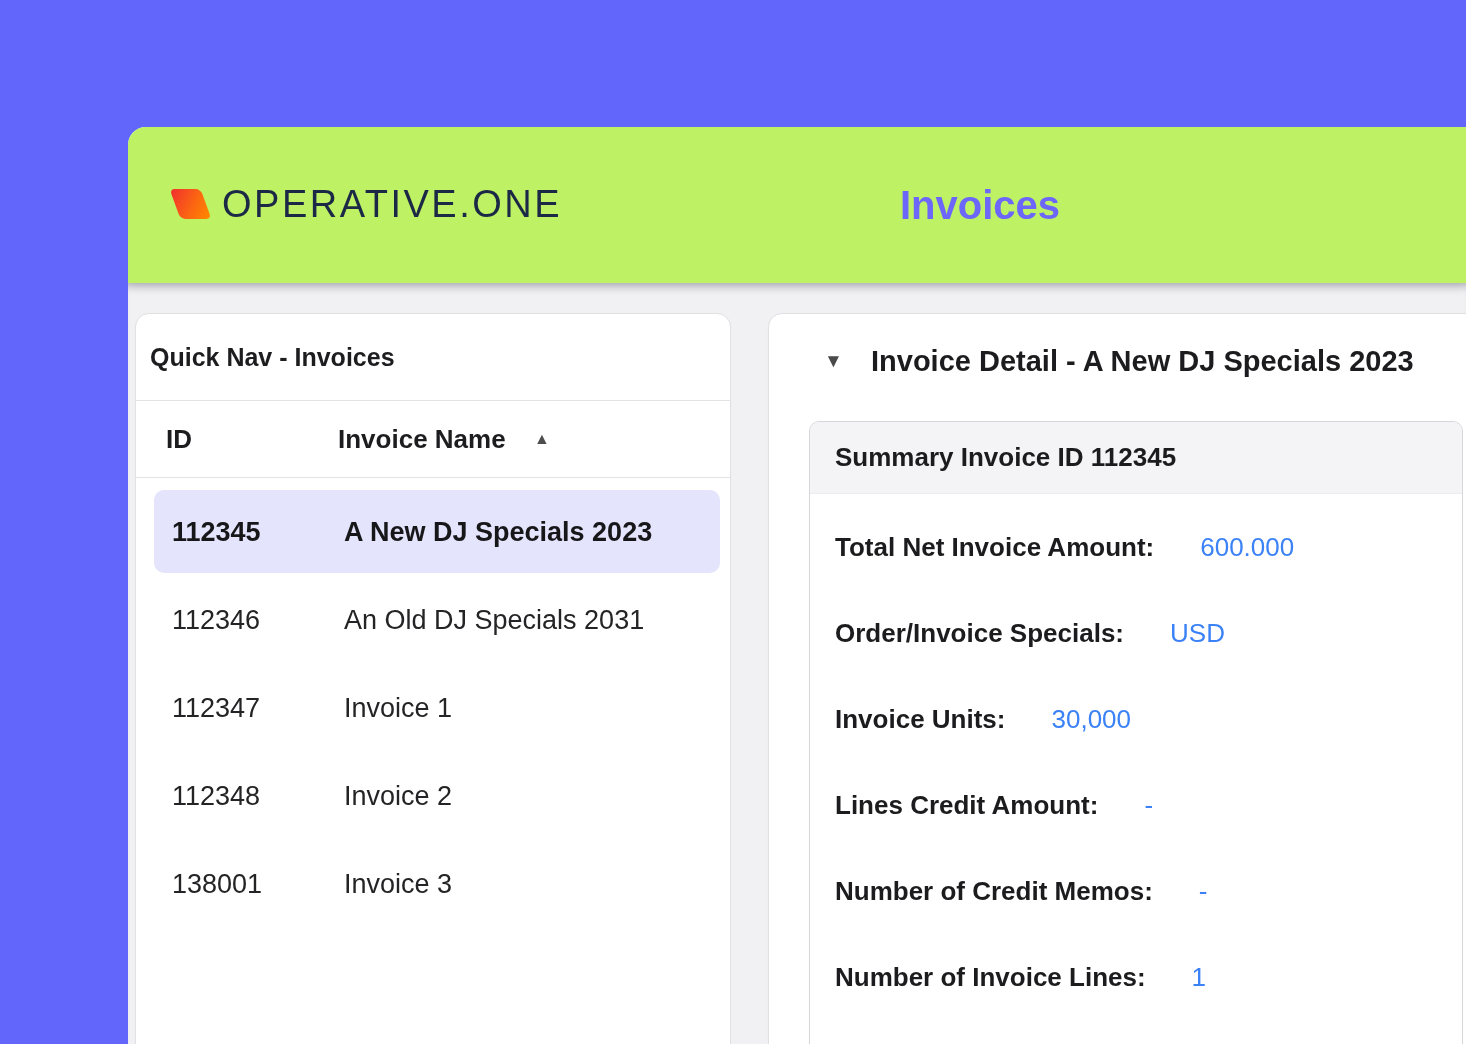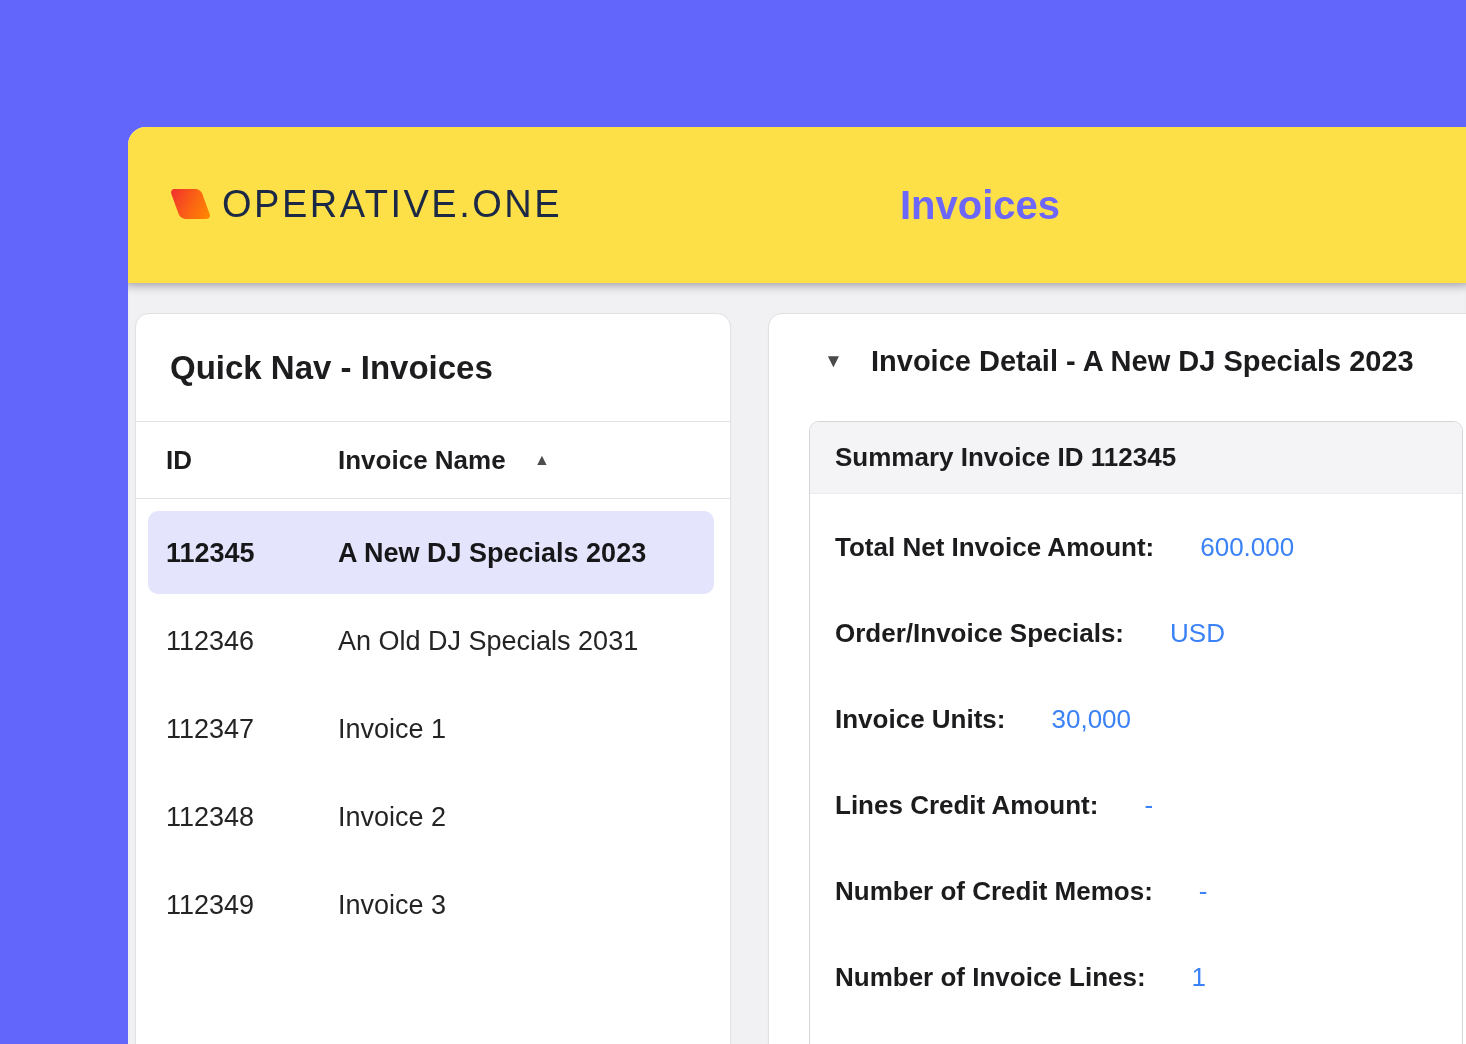--- a/index.html
+++ b/index.html
@@ -6,51 +6,51 @@
   html,body { width:100%; height:100%; }
   body { font-family:"Liberation Sans", sans-serif; background:#6366fb; }
 
   .stage { position:relative; width:1466px; height:1044px; background:#6366fb; overflow:hidden; }
 
   
   .app-card { position:absolute; left:128px; top:127px; width:1338px; height:917px;
               background:#ffffff; border-top-left-radius:18px; overflow:hidden; }
 
   
-  .app-header { position:relative; height:156px; background:#fde047; z-index:3;
+  .app-header { position:relative; height:156px; background:#bef264; z-index:3;
                 box-shadow:0 3px 10px rgba(50,50,70,0.18); }
   .brand { position:absolute; left:47px; top:59px; display:flex; align-items:center; gap:14px; cursor:pointer; }
   .logo-mark { width:31px; height:30px; margin-right:2px;
                background:linear-gradient(130deg,#f2352b 8%,#fb6512 55%,#ff8800 95%);
                transform:skewX(20deg); border-radius:5px; }
   .brand-text { font-size:38px; font-weight:400; letter-spacing:2.5px; color:#1b2946; line-height:36px; }
   .page-title { position:absolute; left:772px; top:57px; font-size:40px; font-weight:700; color:#6c67f8; line-height:42px; }
 
   
   .app-body { position:absolute; top:156px; left:0; right:0; bottom:0; background:#f1f1f3;
               box-shadow:inset 0 9px 9px -7px rgba(40,40,60,0.28); }
 
   .panel { position:absolute; background:#ffffff; border:1px solid #e1e1e4; border-radius:14px;
            box-shadow:0 1px 2px rgba(0,0,0,0.04); }
   .panel-left  { left:7px;   top:30px; width:596px; height:960px; }
   .panel-right { left:640px; top:30px; width:880px; height:960px; }
 
   
-  .qn-title { height:108px; display:flex; align-items:center; padding-left:34px;
-              font-size:33px; font-weight:700; color:#1d1d1f;
+  .qn-title { height:87px; display:flex; align-items:center; padding-left:14px;
+              font-size:25px; font-weight:700; color:#1d1d1f;
               border-bottom:1px solid #e3e3e5; }
   .qn-cols { position:relative; height:77px; border-bottom:1px solid #e3e3e5; }
   .qn-col-id   { position:absolute; left:30px;  top:50%; transform:translateY(-50%);
                  font-size:26px; font-weight:700; color:#1d1d1f; cursor:pointer; }
   .qn-col-name { position:absolute; left:202px; top:50%; transform:translateY(-50%);
                  font-size:26px; font-weight:700; color:#1d1d1f; cursor:pointer; }
   .sort-icon { position:absolute; left:398px; top:50%; transform:translateY(-48%);
                font-size:16px; color:#4d4d4d; cursor:pointer; }
 
-  .qn-rows { padding-top:10px; }
+  .qn-rows { padding-top:10px;padding-left:6px; }
   .qn-row { position:relative; height:88px; cursor:pointer; }
   .qn-row .row-bg { display:none; }
   .qn-row.selected .row-bg { display:block; position:absolute; left:12px; top:2px;
                              width:566px; height:83px; background:#e4e4fc; border-radius:10px; }
   .qn-row .cell-id   { position:absolute; left:30px;  top:50%; transform:translateY(-50%);
                        font-size:27px; color:#242426; z-index:1; }
   .qn-row .cell-name { position:absolute; left:202px; top:50%; transform:translateY(-50%);
                        font-size:27px; color:#242426; z-index:1; }
   .qn-row.selected .cell-id, .qn-row.selected .cell-name { font-weight:700; color:#17171a; }
 
@@ -112,21 +112,21 @@
             <span class="cell-id">112347</span>
             <span class="cell-name">Invoice 1</span>
           </div>
           <div class="qn-row">
 
             <span class="cell-id">112348</span>
             <span class="cell-name">Invoice 2</span>
           </div>
           <div class="qn-row">
 
-            <span class="cell-id">112349</span>
+            <span class="cell-id">138001</span>
             <span class="cell-name">Invoice 3</span>
           </div>
         </div>
       </div>
 
       <div class="panel panel-right">
         <div class="detail-header">
           <span class="collapse-icon">▼</span>
           <span class="detail-title">Invoice Detail - A New DJ Specials 2023</span>
         </div>

